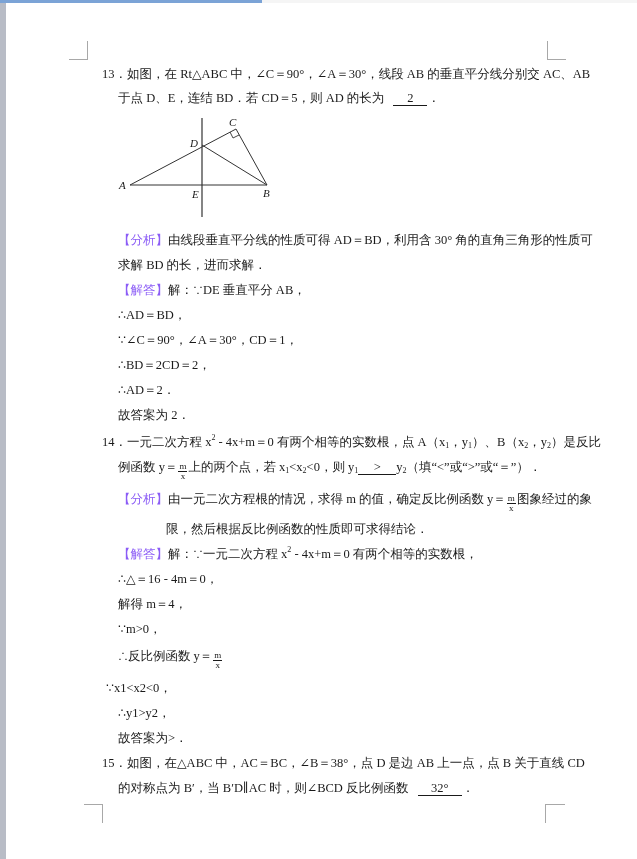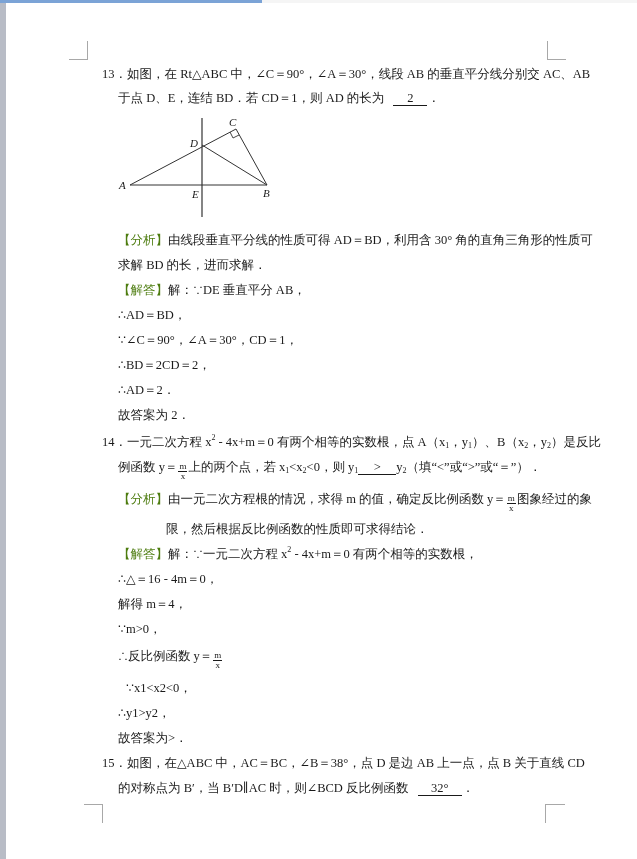--- a/index.html
+++ b/index.html
@@ -11,21 +11,21 @@
   }
   .top-strip { position:absolute; left:0; top:0; width:637px; height:3px; background:#f5f5f5; }
   .progress-bar { position:absolute; left:0; top:0; width:262px; height:3px; background:#7ba3d6; }
   .left-rail { position:absolute; left:0; top:3px; width:6px; height:856px; background:#b8bcc6; }
   .corner { position:absolute; width:18px; height:18px; border-color:#a8a8a8; border-style:solid; border-width:0; }
   .corner.tl { left:69px; top:41px; border-right-width:1px; border-bottom-width:1px; }
   .corner.tr { left:547px; top:41px; border-left-width:1px; border-bottom-width:1px; }
   .corner.bl { left:84px; top:804px; border-right-width:1px; border-top-width:1px; width:18px;}
   .corner.br { left:545px; top:804px; border-left-width:1px; border-top-width:1px; width:19px;}
   .line { position:absolute; left:0; white-space:nowrap; font-size:12.5px; line-height:16px; }
-  .tag { color:#4d7c0f; }
+  .tag { color:#8b5cf6; }
   .blank { display:inline-block; border-bottom:1px solid #1a1a1a; text-align:center; line-height:13px; }
   .frac { display:inline-block; vertical-align:middle; text-align:center; font-size:9px; line-height:9px; margin:0 1px; position:relative; top:3px;}
   .frac .num { display:block; border-bottom:1px solid #1a1a1a; padding:0 1px; }
   .frac .den { display:block; }
   sup { font-size:8px; vertical-align:6px; line-height:0; }
   sub { font-size:8px; vertical-align:-2px; line-height:0; }
   svg text { font-family:"Liberation Serif", serif; font-style:italic; font-size:11px; fill:#1a1a1a; }
 </style>
 </head>
 <body>
@@ -36,21 +36,21 @@
 
 <div class="corner tl"></div>
 <div class="corner tr"></div>
 <div class="corner bl"></div>
 <div class="corner br"></div>
 
 <div>
 
   <div class="line" style="left:102px; top:66px;">13．如图，在 Rt△ABC 中，∠C＝90°，∠A＝30°，线段 AB 的垂直平分线分别交 AC、AB</div>
   <div class="line" style="left:118px; top:90px;">
-    <span>于点 D、E，连结 BD．若 CD＝1，则 AD 的长为</span>
+    <span>于点 D、E，连结 BD．若 CD＝5，则 AD 的长为</span>
     <span class="blank" style="width:34px; margin-left:6px;">2</span><span>．</span>
   </div>
 
   <svg style="position:absolute; left:110px; top:110px;" width="180" height="112" viewBox="110 110 180 112">
     <line x1="130" y1="185" x2="267" y2="185" stroke="#333" stroke-width="1"></line>
     <line x1="130" y1="185" x2="236" y2="129" stroke="#333" stroke-width="1"></line>
     <line x1="236" y1="129" x2="267" y2="185" stroke="#333" stroke-width="1"></line>
     <line x1="202" y1="145" x2="267" y2="185" stroke="#333" stroke-width="1"></line>
     <line x1="202" y1="118" x2="202" y2="217" stroke="#333" stroke-width="1.2"></line>
     <polyline points="230,132 233,138 239,135" fill="none" stroke="#333" stroke-width="0.9"></polyline>
@@ -89,21 +89,21 @@
 
   <div class="line" style="left:118px; top:546px;">
     <span class="tag">【解答】</span><span>解：∵一元二次方程 x</span><sup>2</sup><span> - 4x+m＝0 有两个相等的实数根，</span>
   </div>
   <div class="line" style="left:118px; top:571px;">∴△＝16 - 4m＝0，</div>
   <div class="line" style="left:118px; top:596px;">解得 m＝4，</div>
   <div class="line" style="left:118px; top:621px;">∵m&gt;0，</div>
   <div class="line" style="left:118px; top:648px;">
     <span>∴反比例函数 y＝</span><span class="frac"><span class="num">m</span><span class="den">x</span></span>
   </div>
-  <div class="line" style="left:126px; top:680px;">∵x1&lt;x2&lt;0，</div>
+  <div class="line" style="left:106px; top:680px;">∵x1&lt;x2&lt;0，</div>
   <div class="line" style="left:118px; top:705px;">∴y1&gt;y2，</div>
   <div class="line" style="left:118px; top:730px;">故答案为&gt;．</div>
 
   <div class="line" style="left:102px; top:755px;">15．如图，在△ABC 中，AC＝BC，∠B＝38°，点 D 是边 AB 上一点，点 B 关于直线 CD</div>
   <div class="line" style="left:118px; top:780px;">
     <span>的对称点为 B′，当 B′D∥AC 时，则∠BCD 反比例函数</span>
     <span class="blank" style="width:44px; margin-left:6px;">32°</span><span>．</span>
   </div>
 </div>
 

